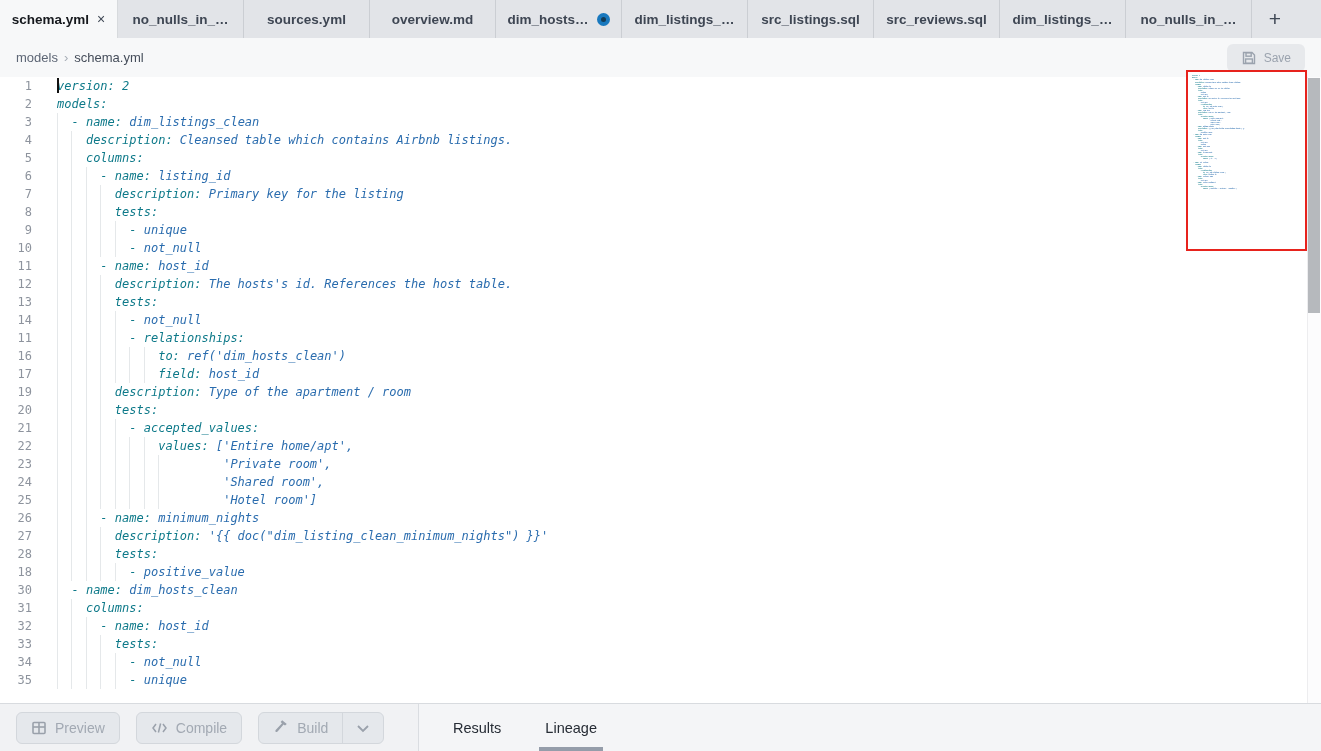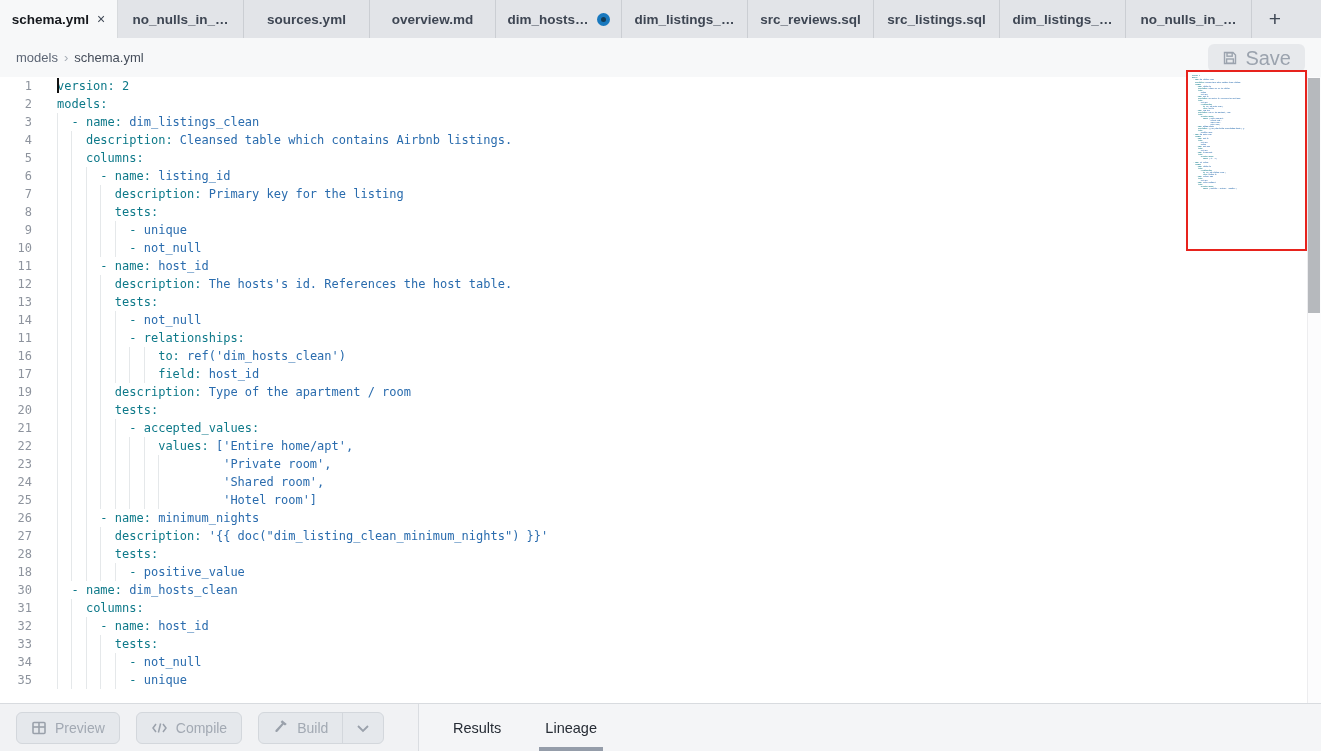--- a/index.html
+++ b/index.html
@@ -23,31 +23,31 @@
     font-size:21px; font-weight:400; color:#3f4855; cursor:pointer; }
 
   
   .crumbbar { position:absolute; left:0; top:38px; width:1321px; height:39px;
     background:#f7f8f9; display:flex; align-items:center; padding-left:16px; }
   .crumb { font-size:13px; color:#5d6675; }
   .crumb.file { color:#454d5a; }
   .crumb-sep { color:#a6adb6; margin:0 6px; font-size:13px; }
   .savebtn { position:absolute; right:16px; top:6px; height:28px; padding:0 14px;
     background:#e7e9ec; border:none; border-radius:6px; display:flex; align-items:center;
-    gap:7px; font-size:20px; color:#9ba3ae; font-family:inherit; cursor:default; }
+    gap:7px; font-size:12px; color:#9ba3ae; font-family:inherit; cursor:default; }
   .savebtn svg { display:block; }
 
   
   .editor { position:absolute; left:0; top:77px; width:1321px; height:626px;
     background:#fff; overflow:hidden;
     font-family:"DejaVu Sans Mono", monospace; font-size:12px; }
   .cl { display:flex; height:18px; line-height:18px; }
   .ln { width:32px; flex:0 0 auto; text-align:right; color:#8d939d;
     font-size:12px; user-select:none; }
-  .code { position:relative; white-space:pre; padding-left:25px; flex:1; color:#2a6cae; }
+  .code { position:relative; white-space:pre; padding-left:25px; flex:1; color:#2a6cae;font-style:italic; }
   .code .guides { position:absolute; left:25px; top:0; height:100%; }
   .code .guides i { position:absolute; top:0; height:18px; border-left:1px solid #e5e8ea; }
   .k { color:#0d7989; }
   .v { color:#2a6cae; }
   .cursor { position:absolute; left:25px; top:1px; width:1.5px; height:15px; background:#111; }
 
   
   .minimap { position:absolute; left:1186px; top:70px; width:121px; height:181px;
     background:#fff; border:2px solid #e7231d; overflow:hidden; }
   .minimap-inner { position:absolute; left:4px; top:3px;
@@ -106,24 +106,24 @@
         <div class="tab">
           <span>dim_hosts…</span>
           <span class="dot">
             <i></i>
           </span>
         </div>
         <div class="tab">
           <span>dim_listings_…</span>
         </div>
         <div class="tab">
+          <span>src_listings.sql</span>
+        </div>
+        <div class="tab">
           <span>src_reviews.sql</span>
-        </div>
-        <div class="tab">
-          <span>src_listings.sql</span>
         </div>
         <div class="tab">
           <span>dim_listings_…</span>
         </div>
         <div class="tab">
           <span>no_nulls_in_…</span>
         </div>
       </div>
     <div class="newtab">
       <span>+</span>

